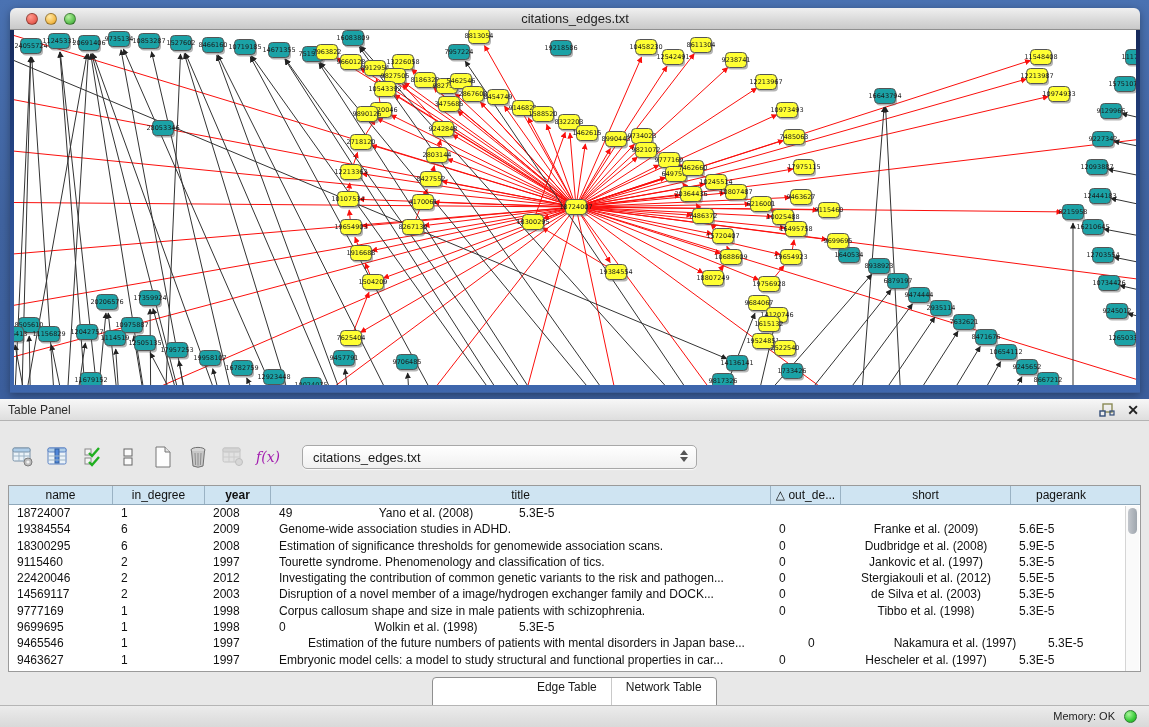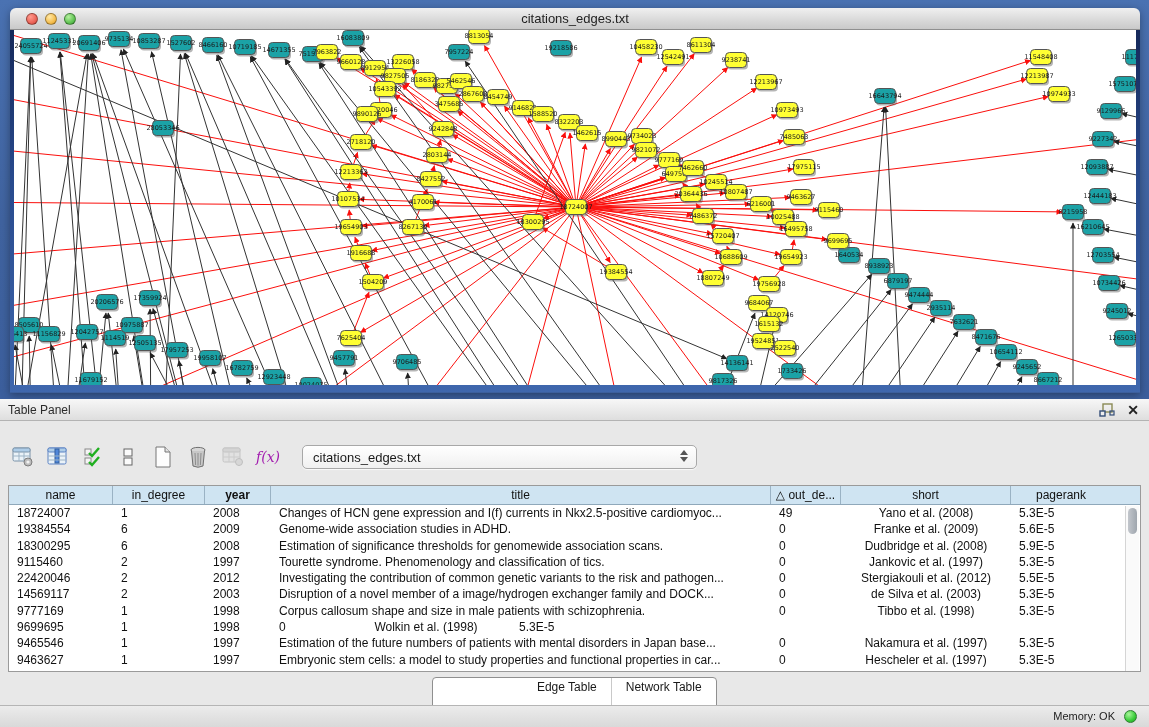--- a/index.html
+++ b/index.html
@@ -764,21 +764,20 @@
         <div class="th" style="width: 500px;">title</div>
         <div class="th" style="width: 70px;">△ out_de...</div>
         <div class="th" style="width: 170px;">short</div>
         <div class="th" style="width: 100px;">pagerank</div>
       </div>
     <div id="tbody">
         <div class="trow">
           <div class="td" style="width: 104px;">18724007</div>
           <div class="td" style="width: 92px;">1</div>
           <div class="td" style="width: 66px;">2008</div>
-          <div class="td" style="width: 500px;">Changes of HCN gene expression and I(f) currents in Nkx2.5-positive cardiomyoc...</div>
           <div class="td" style="width: 70px;">49</div>
           <div class="td center" style="width: 170px;">Yano et al. (2008)</div>
           <div class="td" style="width: 100px;">5.3E-5</div>
         </div>
         <div class="trow">
           <div class="td" style="width: 104px;">19384554</div>
           <div class="td" style="width: 92px;">6</div>
           <div class="td" style="width: 66px;">2009</div>
           <div class="td" style="width: 500px;">Genome-wide association studies in ADHD.</div>
           <div class="td" style="width: 70px;">0</div>
@@ -835,30 +834,30 @@
           <div class="td" style="width: 92px;">1</div>
           <div class="td" style="width: 66px;">1998</div>
           <div class="td" style="width: 70px;">0</div>
           <div class="td center" style="width: 170px;">Wolkin et al. (1998)</div>
           <div class="td" style="width: 100px;">5.3E-5</div>
         </div>
         <div class="trow">
           <div class="td" style="width: 104px;">9465546</div>
           <div class="td" style="width: 92px;">1</div>
           <div class="td" style="width: 66px;">1997</div>
-          <div class="td" style="width: 500px;">Estimation of the future numbers of patients with mental disorders in Japan base...</div>
+          <div class="td" style="width: 500px; margin-left: 29px;">Estimation of the future numbers of patients with mental disorders in Japan base...</div>
           <div class="td" style="width: 70px;">0</div>
           <div class="td center" style="width: 170px;">Nakamura et al. (1997)</div>
           <div class="td" style="width: 100px;">5.3E-5</div>
         </div>
         <div class="trow">
           <div class="td" style="width: 104px;">9463627</div>
           <div class="td" style="width: 92px;">1</div>
           <div class="td" style="width: 66px;">1997</div>
-          <div class="td" style="width: 500px;">Embryonic stem cells: a model to study properties and functional properties in car...</div>
+          <div class="td" style="width: 500px;">Embryonic model cells: a model to study structural and functional properties in car...</div>
           <div class="td" style="width: 70px;">0</div>
           <div class="td center" style="width: 170px;">Hescheler et al. (1997)</div>
           <div class="td" style="width: 100px;">5.3E-5</div>
         </div>
       </div>
     <div class="vscroll">
       <div class="vthumb"></div>
     </div>
   </div>
 

